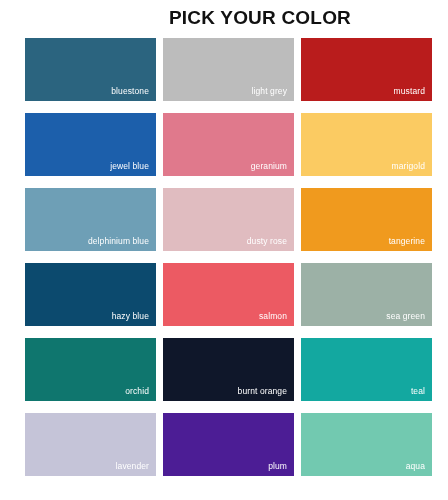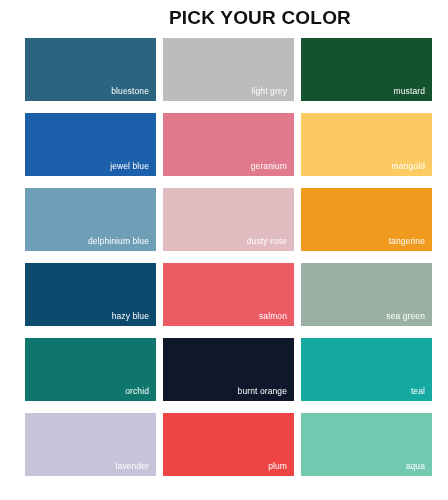--- a/index.html
+++ b/index.html
@@ -74,21 +74,21 @@
   <div class="grid">
 
     <div class="swatch" style="background-color: rgb(43, 100, 127);">
       <span class="swatch-label">bluestone</span>
     </div>
 
     <div class="swatch" style="background-color: rgb(188, 188, 188);">
       <span class="swatch-label">light grey</span>
     </div>
 
-    <div class="swatch" style="background-color: #14532d;">
+    <div class="swatch" style="background-color: #b91c1c;">
       <span class="swatch-label">mustard</span>
     </div>
 
     <div class="swatch" style="background-color: rgb(28, 95, 171);">
       <span class="swatch-label">jewel blue</span>
     </div>
 
     <div class="swatch" style="background-color: rgb(224, 121, 140);">
       <span class="swatch-label">geranium</span>
     </div>
@@ -130,21 +130,21 @@
     </div>
 
     <div class="swatch" style="background-color: rgb(19, 168, 160);">
       <span class="swatch-label">teal</span>
     </div>
 
     <div class="swatch" style="background-color: rgb(197, 196, 216);">
       <span class="swatch-label">lavender</span>
     </div>
 
-    <div class="swatch" style="background-color: #ef4444;">
+    <div class="swatch" style="background-color: #4c1d95;">
       <span class="swatch-label">plum</span>
     </div>
 
     <div class="swatch" style="background-color: rgb(114, 201, 176);">
       <span class="swatch-label">aqua</span>
     </div>
 
   </div>
 </div>
 

